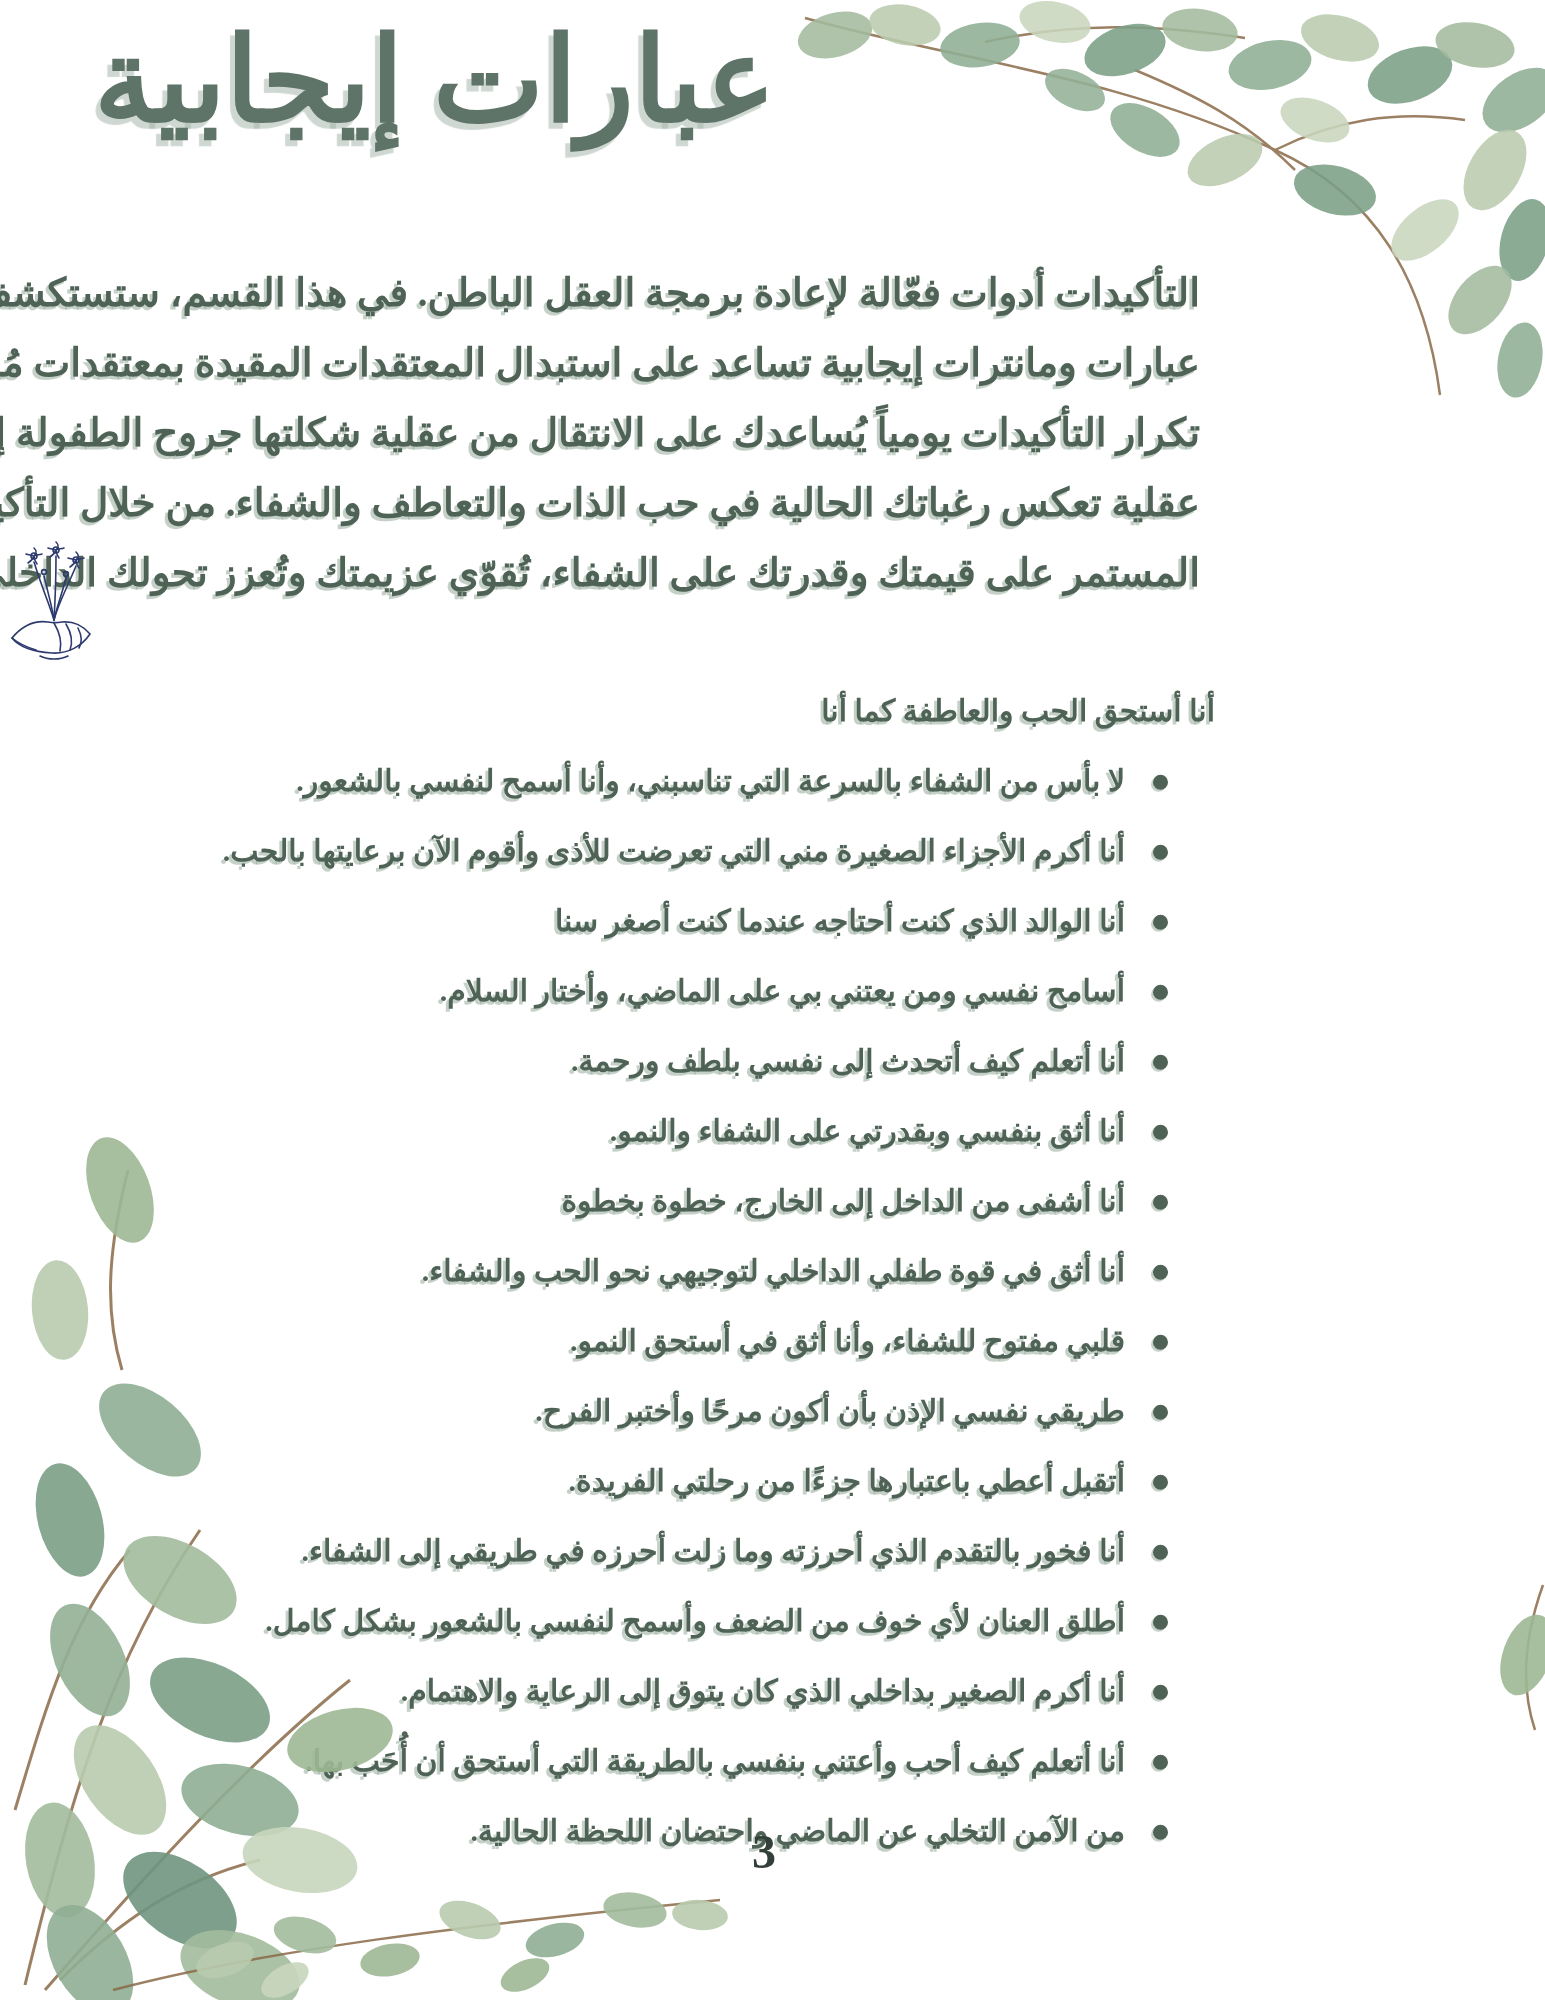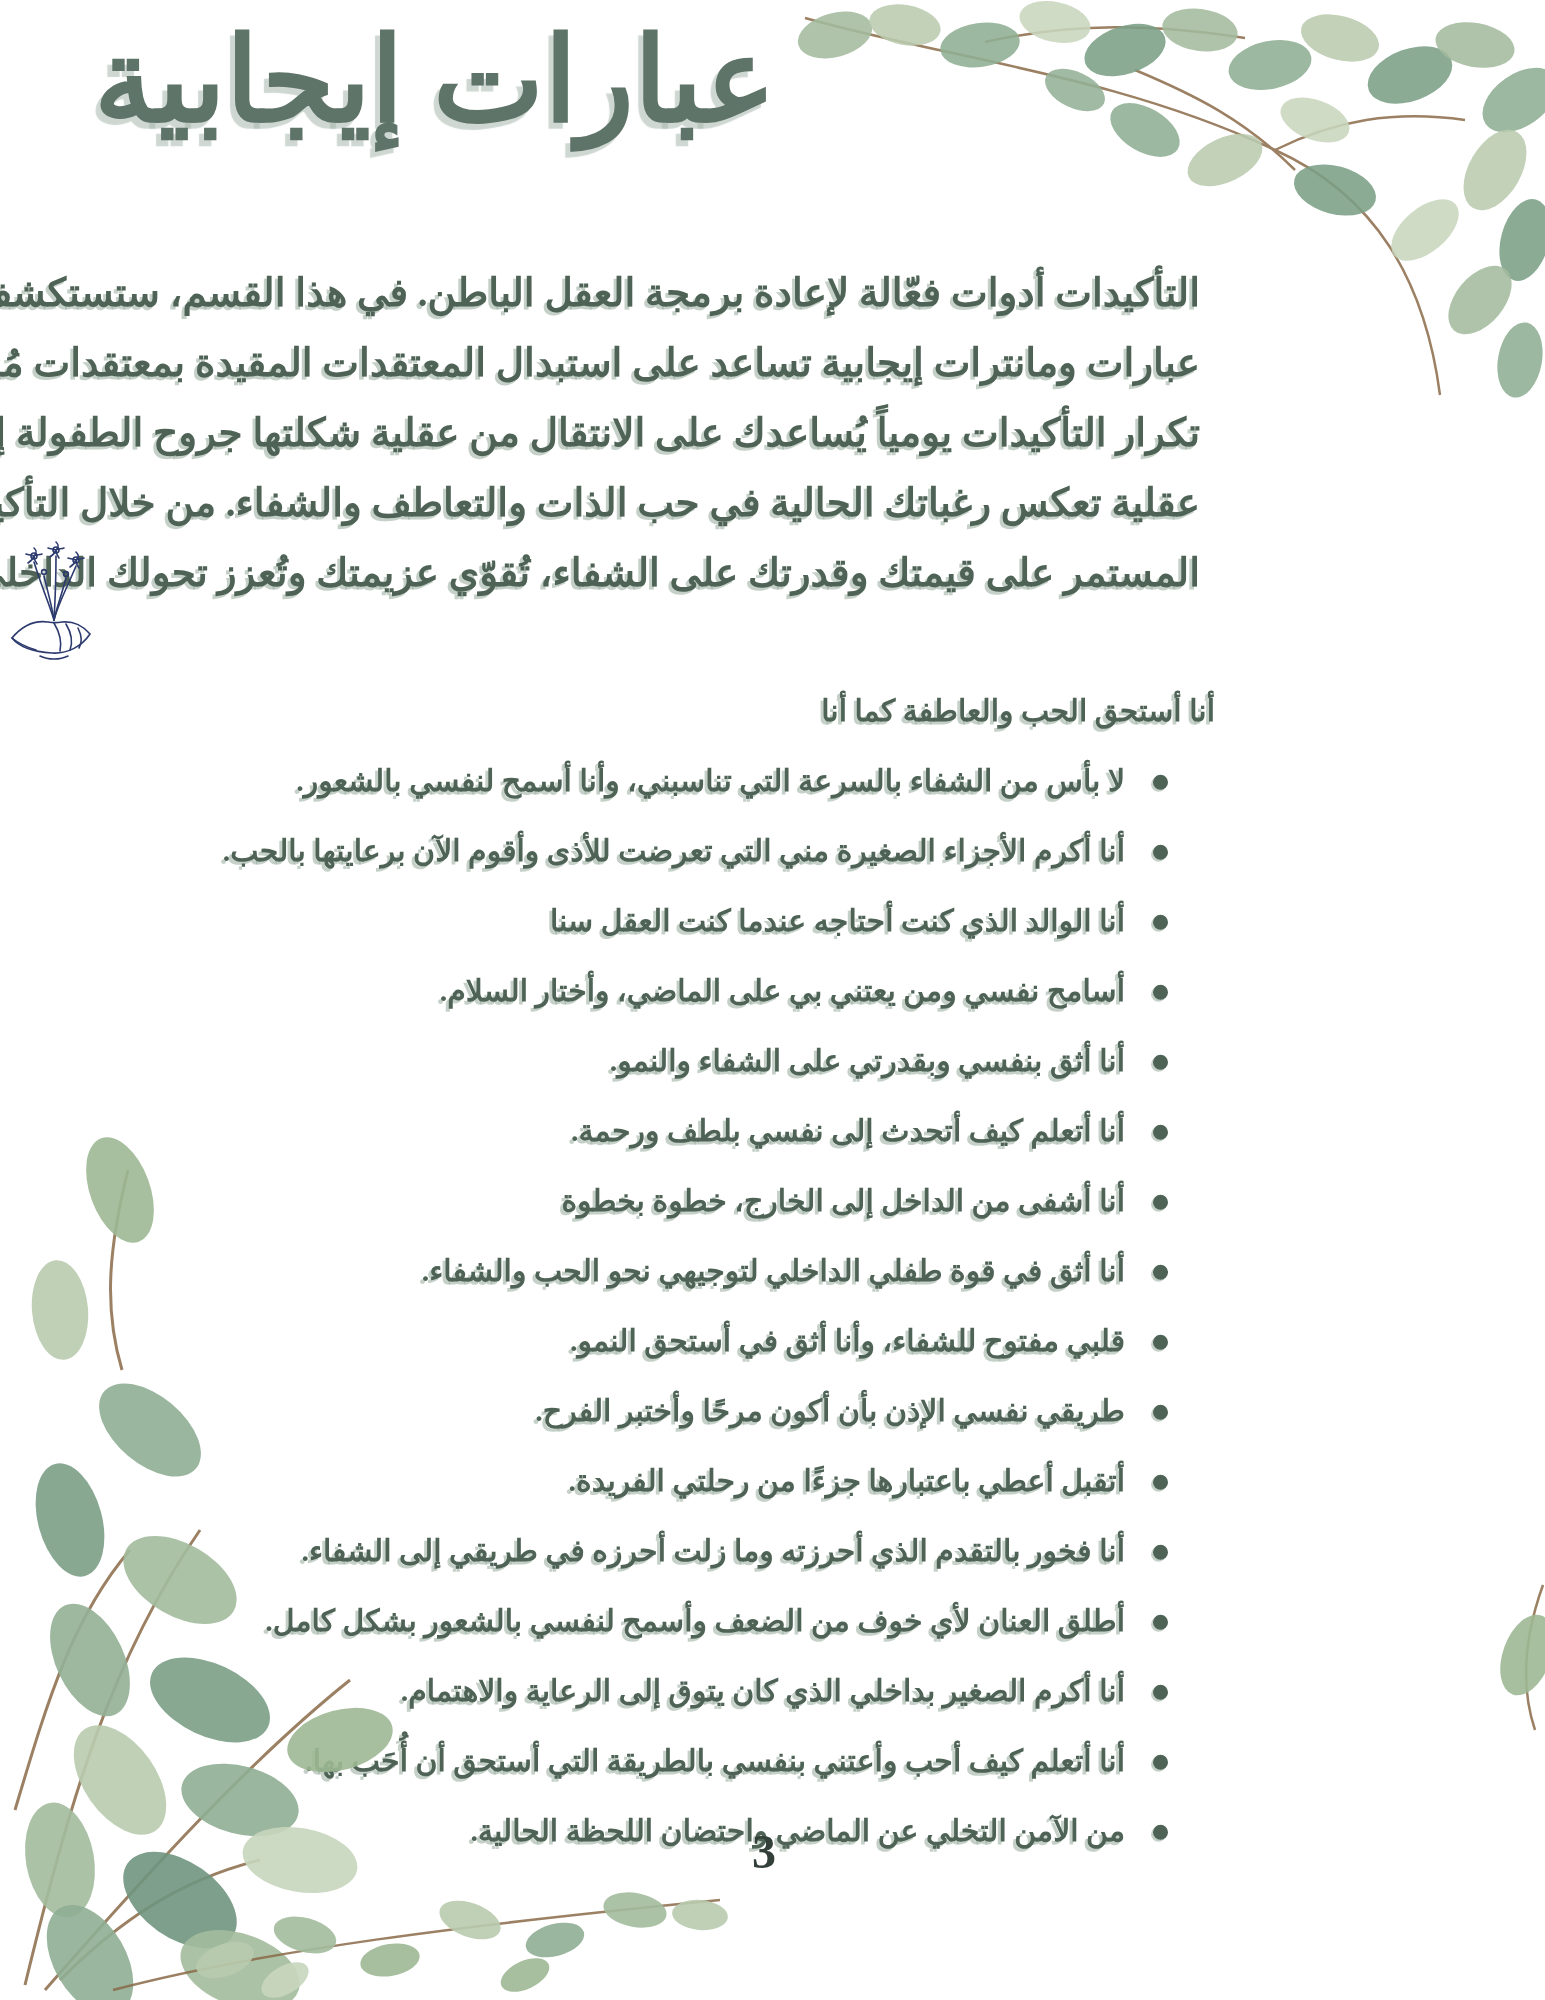--- a/index.html
+++ b/index.html
@@ -156,24 +156,24 @@
       <path d="M8,100 C14,105 22,109 32,112"></path>
       <path d="M36,118 C44,122 56,122 64,118"></path>
     </g>
   </svg>
 
   <div class="affirmations">
     <div class="lead">أنا أستحق الحب والعاطفة كما أنا</div>
     <ul>
       <li>لا بأس من الشفاء بالسرعة التي تناسبني، وأنا أسمح لنفسي بالشعور.</li>
       <li>أنا أكرم الأجزاء الصغيرة مني التي تعرضت للأذى وأقوم الآن برعايتها بالحب.</li>
-      <li>أنا الوالد الذي كنت أحتاجه عندما كنت العقل سنا</li>
+      <li>أنا الوالد الذي كنت أحتاجه عندما كنت أصغر سنا</li>
       <li>أسامح نفسي ومن يعتني بي على الماضي، وأختار السلام.</li>
+      <li>أنا أتعلم كيف أتحدث إلى نفسي بلطف ورحمة.</li>
       <li>أنا أثق بنفسي وبقدرتي على الشفاء والنمو.</li>
-      <li>أنا أتعلم كيف أتحدث إلى نفسي بلطف ورحمة.</li>
       <li>أنا أشفى من الداخل إلى الخارج، خطوة بخطوة</li>
       <li>أنا أثق في قوة طفلي الداخلي لتوجيهي نحو الحب والشفاء.</li>
       <li>قلبي مفتوح للشفاء، وأنا أثق في أستحق النمو.</li>
       <li>طريقي نفسي الإذن بأن أكون مرحًا وأختبر الفرح.</li>
       <li>أتقبل أعطي باعتبارها جزءًا من رحلتي الفريدة.</li>
       <li>أنا فخور بالتقدم الذي أحرزته وما زلت أحرزه في طريقي إلى الشفاء.</li>
       <li>أطلق العنان لأي خوف من الضعف وأسمح لنفسي بالشعور بشكل كامل.</li>
       <li>أنا أكرم الصغير بداخلي الذي كان يتوق إلى الرعاية والاهتمام.</li>
       <li>أنا أتعلم كيف أحب وأعتني بنفسي بالطريقة التي أستحق أن أُحَب بها.</li>
       <li>من الآمن التخلي عن الماضي واحتضان اللحظة الحالية.</li>

